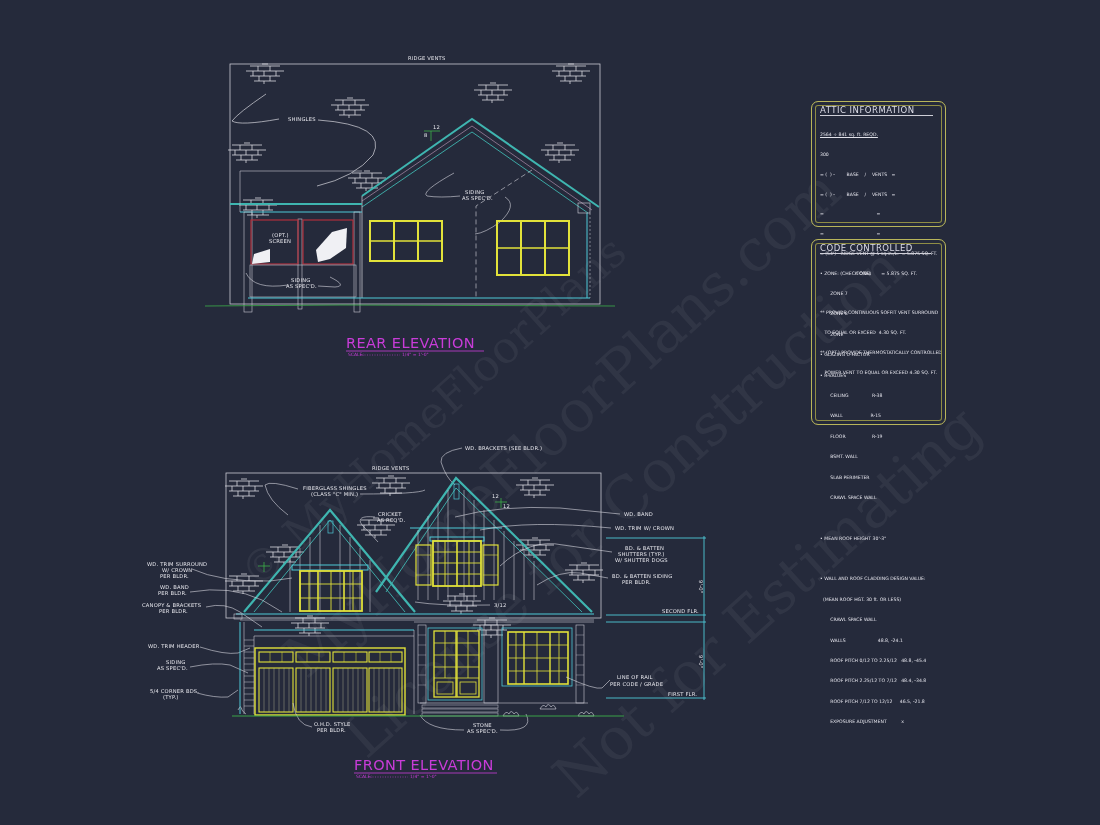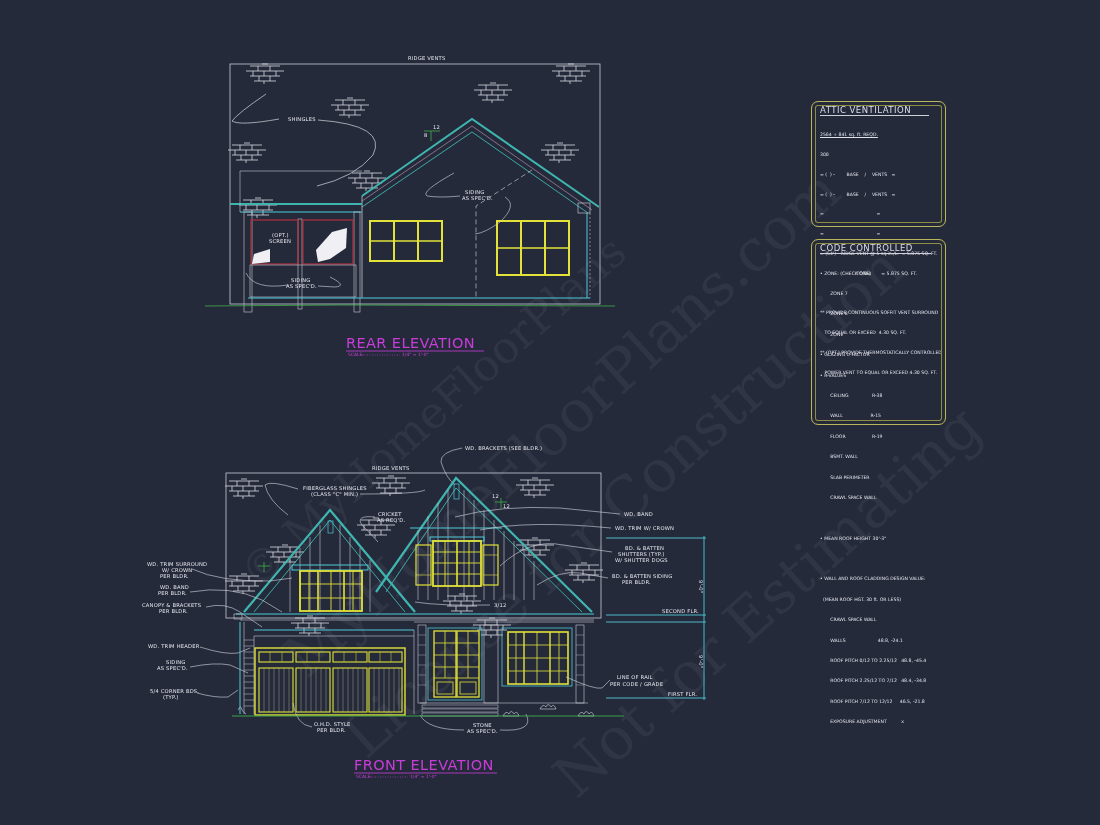--- a/index.html
+++ b/index.html
@@ -438,21 +438,21 @@
 
     <text x="354" y="770" fill="#c83cd8" font-size="14.5" letter-spacing="0.4">FRONT ELEVATION</text>
     <line x1="354" y1="773" x2="497" y2="773" stroke="#c83cd8" stroke-width="0.8"></line>
     <text x="356" y="778" fill="#c83cd8" font-size="4.5">SCALE:</text>
     <line x1="370" y1="777" x2="408" y2="777" stroke="#c83cd8" stroke-width="0.6" stroke-dasharray="1 1.5"></line>
     <text x="410" y="778" fill="#c83cd8" font-size="4.5">1/4" = 1'-0"</text>
   </g>
 </svg>
 
 <div class="panel" style="left:811px;top:101px;width:133px;height:124px;">
-  <div class="panel-title">ATTIC VENTILATION</div>
+  <div class="panel-title">ATTIC INFORMATION</div>
   <div class="panel-body" style="top:17px;">
     <div style="text-decoration:underline;">2564 ÷ 841 sq. ft. REQD.</div>
     <div>300</div>
     <div>= (  ) -        BASE    /    VENTS   =</div>
     <div>= (  ) -        BASE    /    VENTS   =</div>
     <div>=                                    =</div>
     <div>=                                    =</div>
     <div>= (54') - RIDGE VENT @ 5 sq.in./L.  = 5.875 SQ. FT.</div>
     <div>                         TOTAL       = 5.875 SQ. FT.</div>
     <div>&nbsp;</div>

